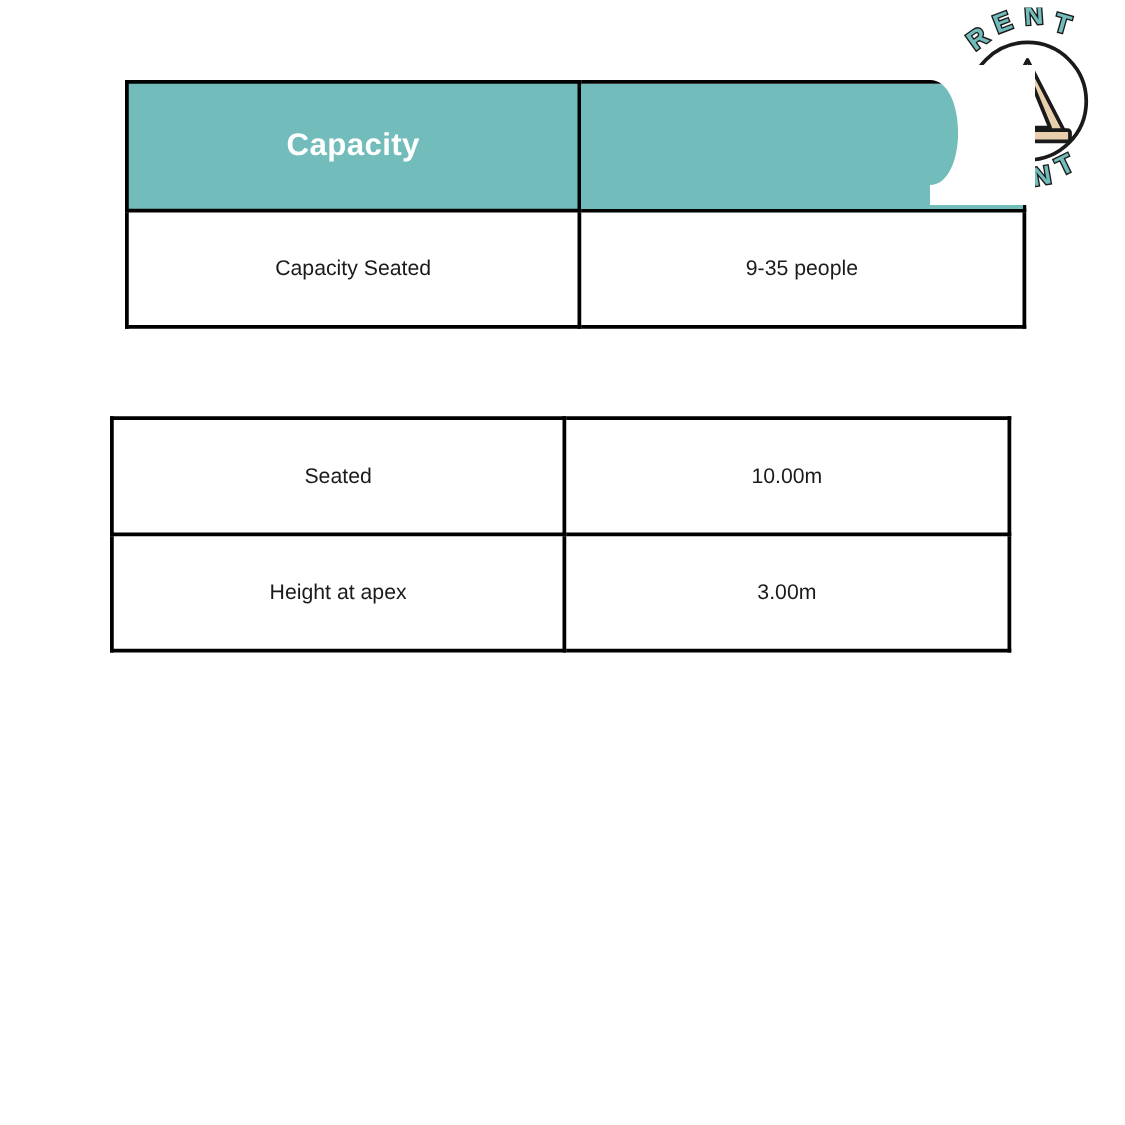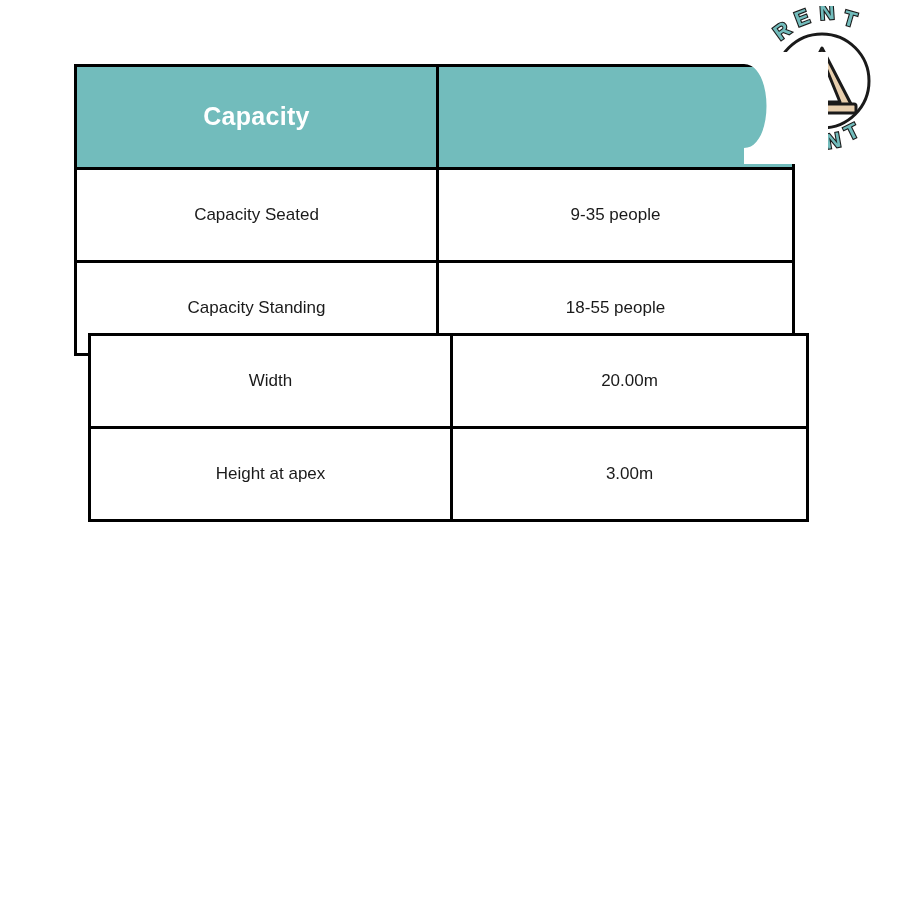--- a/index.html
+++ b/index.html
@@ -33,21 +33,21 @@
   .logo svg { display: block; }
 
   
   .table {
     position: absolute;
     border-collapse: collapse;
     table-layout: fixed;
     background: #ffffff;
   }
   .table-capacity {
-    left: 74px;
+    left: 100px;
     top: 64px;
     width: 628px;  
   }
   .table-dimensions {
     left: 88px;
     top: 333px;
     width: 718px;
   }
 
   .table col.c-label { width: 362px; }
@@ -133,41 +133,37 @@
       </colgroup>
     <tbody>
       <tr class="hdr">
         <td>Capacity</td>
         <td class="hdr-blank cap-hdr-blank"></td>
       </tr>
       <tr class="row-tall">
         <td>Capacity Seated</td>
         <td>9-35 people</td>
       </tr>
-      <tr class="row-tall">
-        <td>Capacity Standing</td>
-        <td>18-55 people</td>
-      </tr>
     </tbody>
   </table>
 
   <svg class="notch" viewBox="0 0 140 112" xmlns="http://www.w3.org/2000/svg">
     <path d="M56 0 H140 V112 H56 C56 112 56 96 56 96 C86 96 86 12 56 12 Z" fill="#ffffff"></path>
     <path d="M56 12 C86 12 86 96 56 96" fill="none" stroke="#ffffff" stroke-width="0"></path>
   </svg>
 
   <table class="table table-dimensions">
     <colgroup>
         <col class="c-label">
         <col class="c-value">
       </colgroup>
     <tbody>
       <tr class="row-tall">
-        <td>Width</td>
-        <td>20.00m</td>
+        <td>Seated</td>
+        <td>10.00m</td>
       </tr>
       <tr class="row-tall">
         <td>Height at apex</td>
         <td>3.00m</td>
       </tr>
 
     </tbody>
   </table>
 
 </div>

